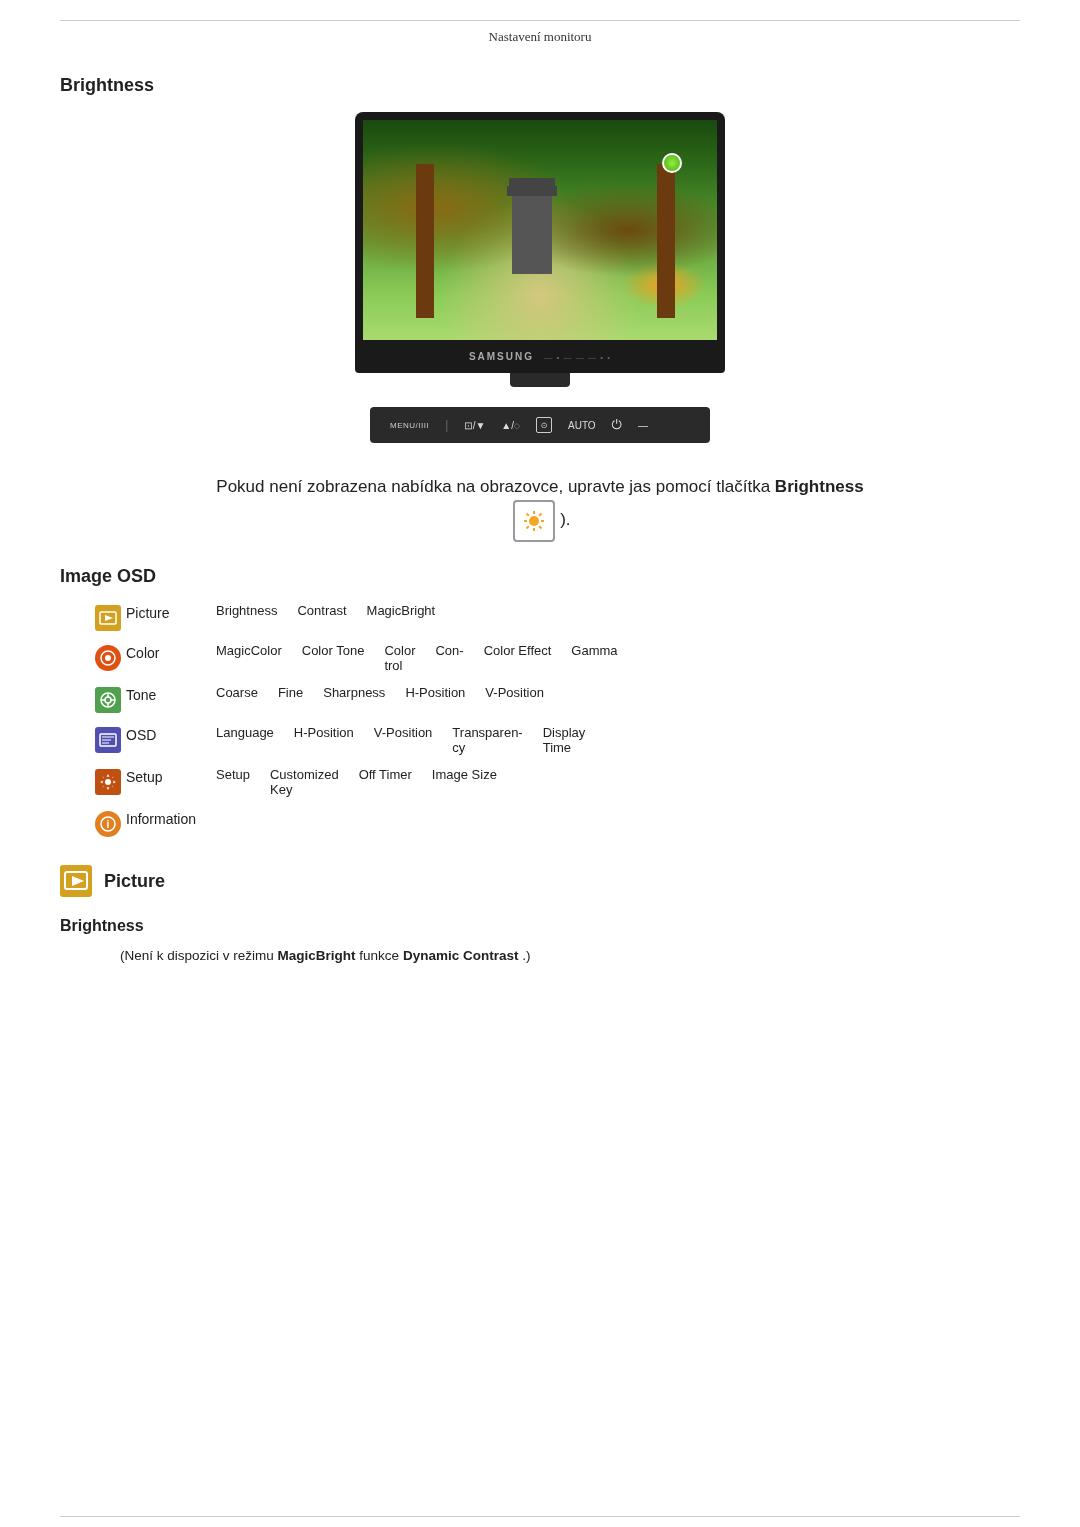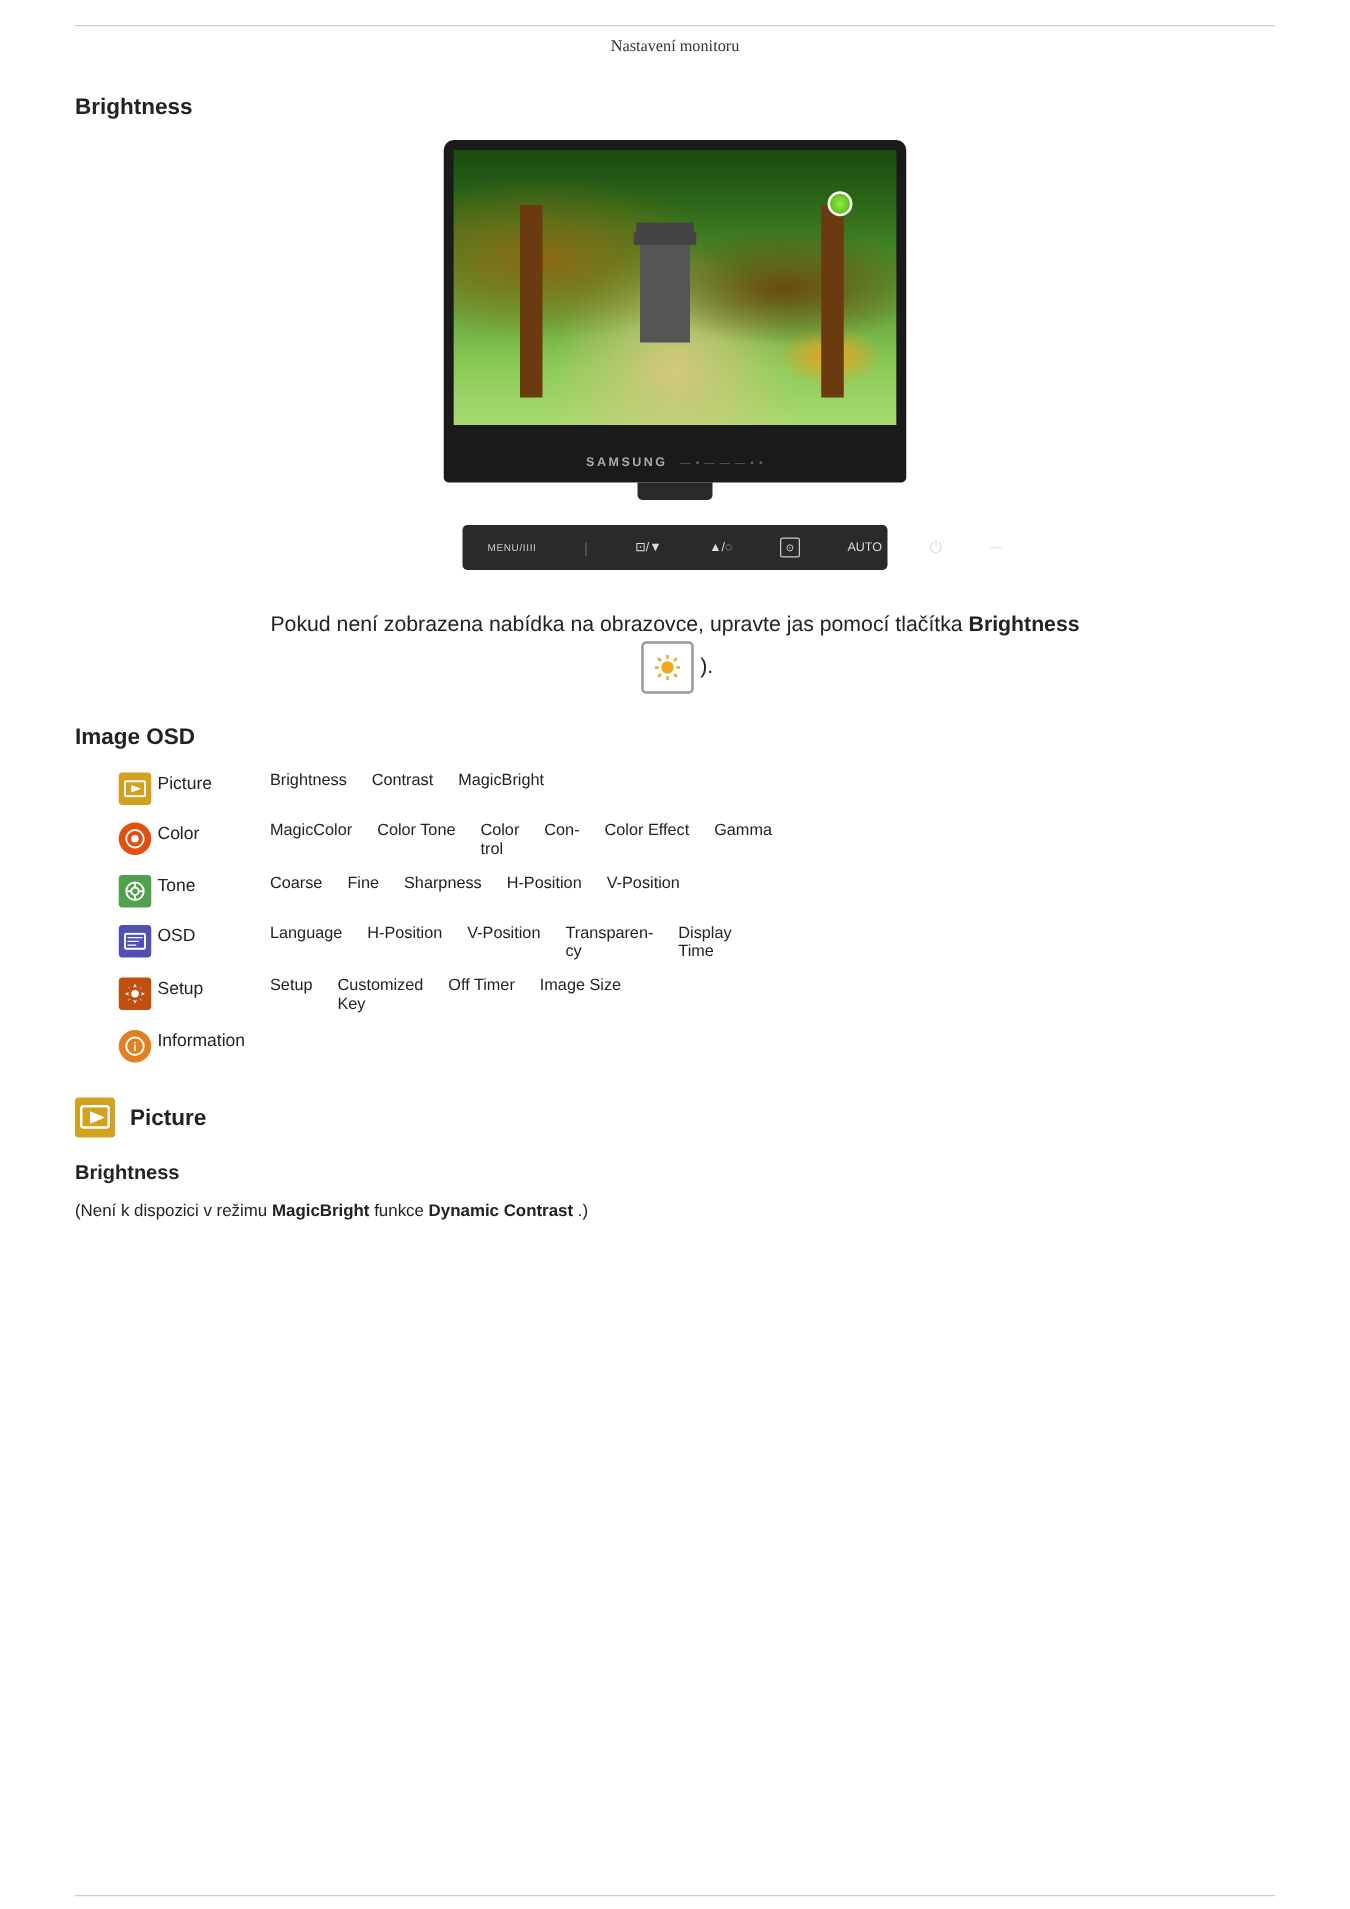--- a/index.html
+++ b/index.html
@@ -135,21 +135,21 @@
       width: 20px;
       height: 20px;
       border-radius: 50%;
       background: radial-gradient(circle, #90ee40, #50aa10);
       border: 2px solid #fff;
     }
 
     .monitor-bottom {
       background: #1a1a1a;
       text-align: center;
-      padding: 20px 0 6px 0;
+      padding: 7px 0 6px 0;
     }
 
     .samsung-logo {
       font-size: 10px;
       color: #aaa;
       letter-spacing: 2px;
       font-weight: bold;
     }
 
     .monitor-dots {
@@ -172,21 +172,21 @@
       justify-content: center;
       margin: 20px 0 30px 0;
     }
 
     .control-bar {
       background: #2a2a2a;
       border-radius: 4px;
       padding: 10px 20px;
       display: flex;
       align-items: center;
-      gap: 38px;
+      gap: 16px;
       width: 340px;
     }
 
     .ctrl-item {
       color: #ddd;
       font-size: 10px;
       display: flex;
       align-items: center;
       gap: 3px;
       white-space: nowrap;
@@ -312,20 +312,21 @@
       font-size: 18px;
       font-weight: bold;
     }
 
     
     .brightness-subsection {
       margin-top: 12px;
     }
 
     .brightness-subtext {
+      margin-left: 60px;
       font-size: 13.5px;
       line-height: 1.6;
     }
 
     
     .bottom-rule {
       border: none;
       border-top: 1px solid #ccc;
       position: absolute;
       bottom: 30px;

